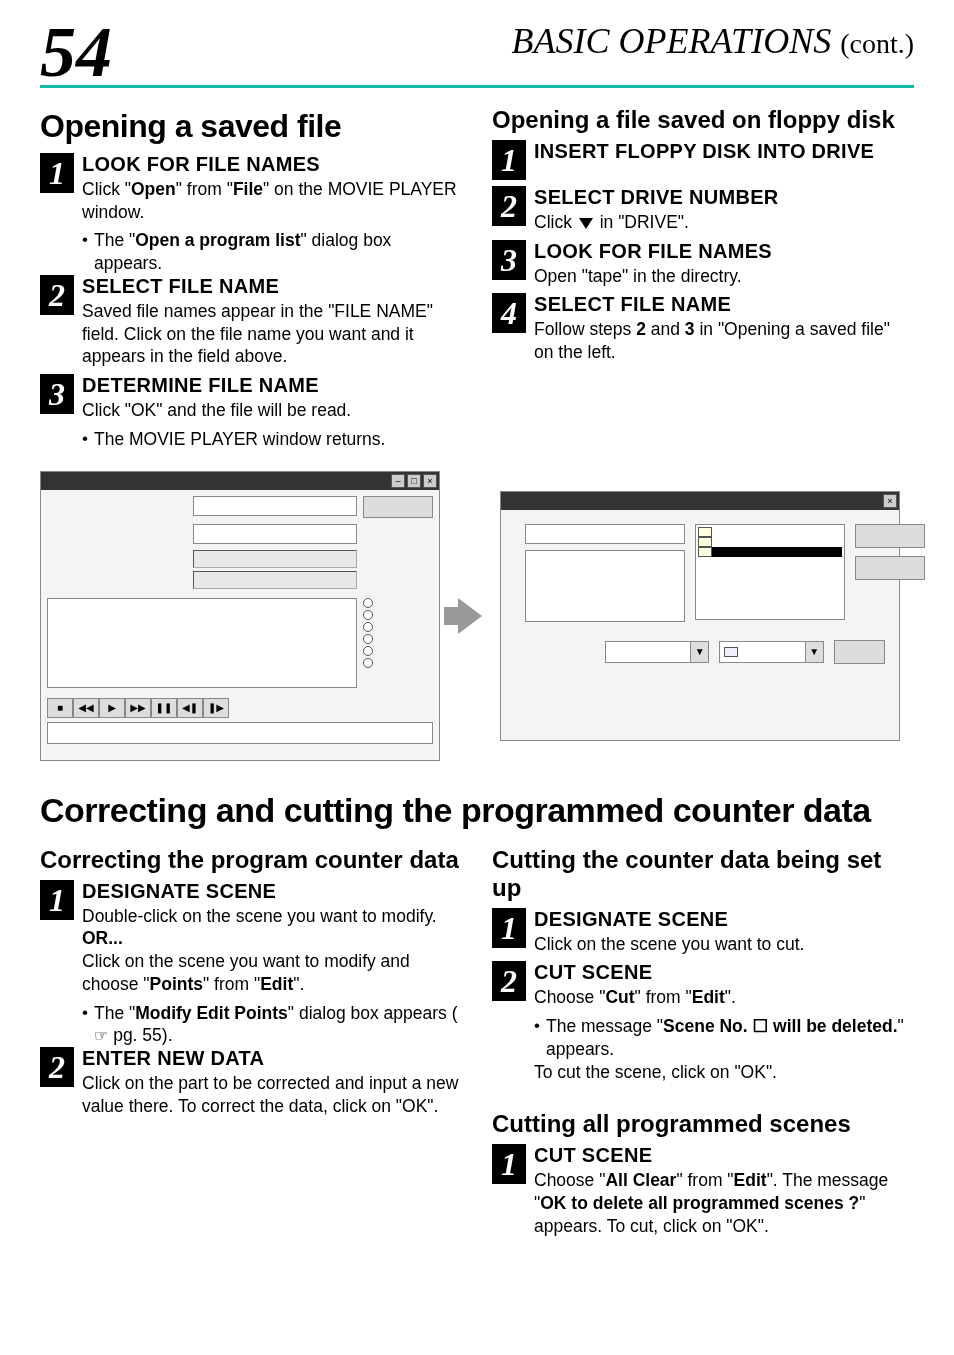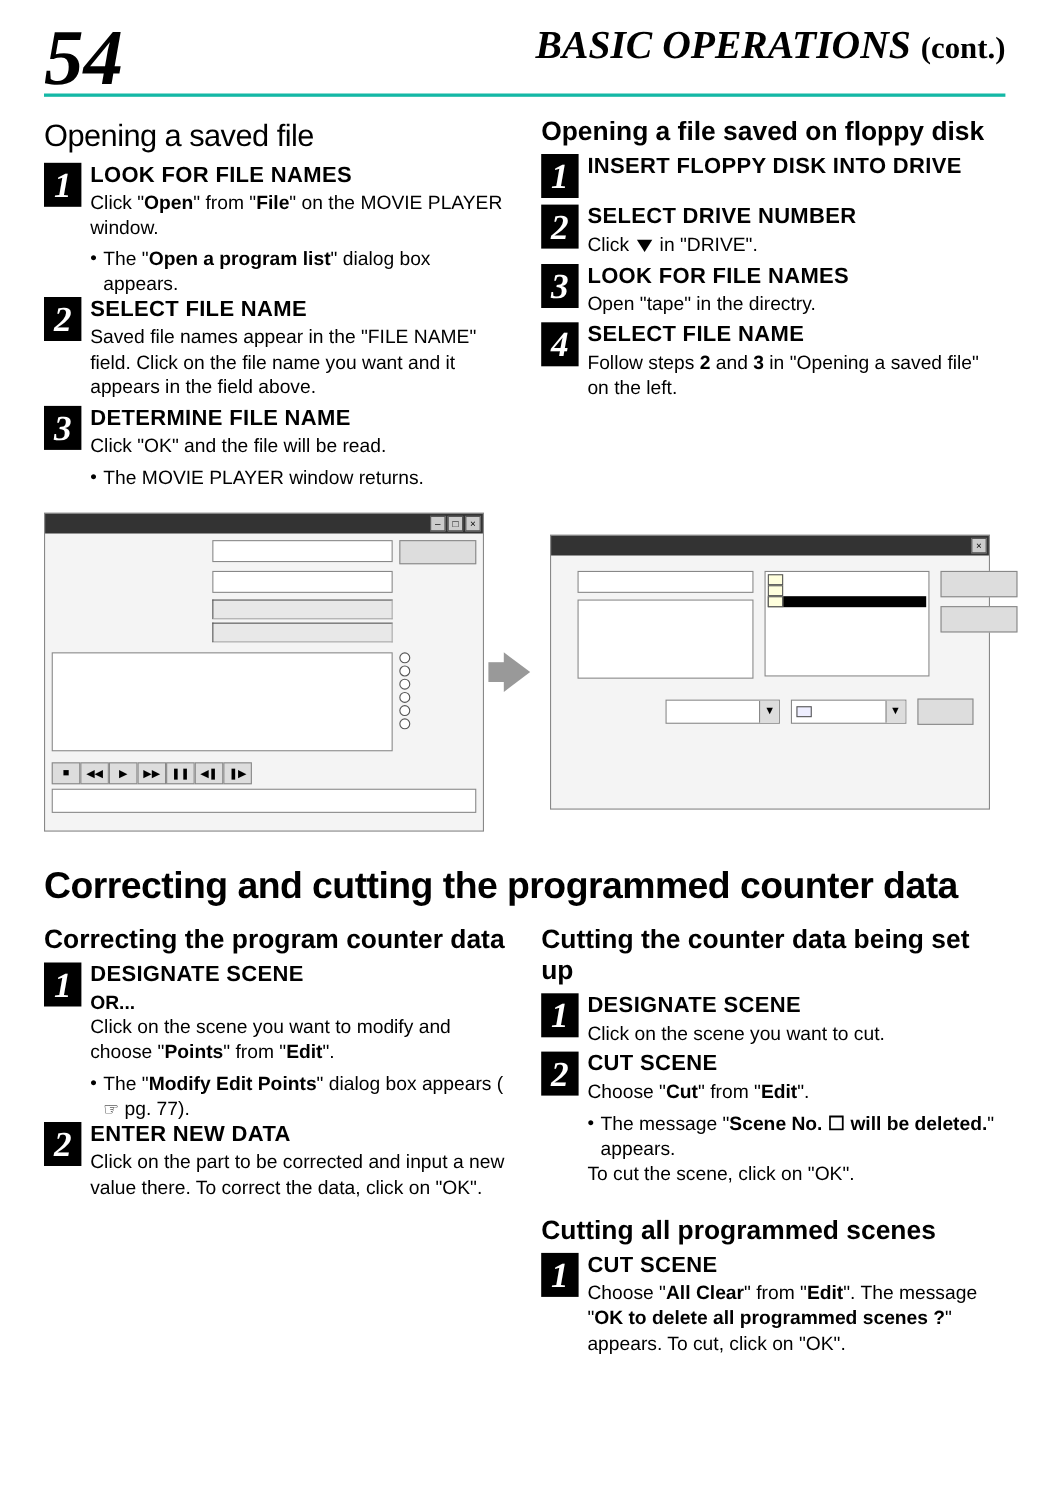--- a/index.html
+++ b/index.html
@@ -20,30 +20,30 @@
     .page-number {
       font-size: 72px;
       font-weight: bold;
       font-style: italic;
       font-family: 'Times New Roman', serif;
       line-height: 0.9;
     }
     .header-title {
       font-size: 36px;
       font-style: italic;
-      font-weight: bold;
+      font-weight: normal;
       font-family: 'Times New Roman', serif;
     }
     .header-title .cont {
       font-size: 28px;
       font-style: normal;
     }
     .section-title {
-      font-size: 28px;
-      font-weight: normal;
+      font-size: 32px;
+      font-weight: bold;
       font-family: 'Arial Narrow', Arial, sans-serif;
       letter-spacing: -0.5px;
       margin-bottom: 8px;
       margin-top: 10px;
     }
     .two-col {
       display: flex;
       gap: 30px;
     }
     .col {
@@ -527,30 +527,31 @@
 <div class="section2-title">Correcting and cutting the programmed counter data</div>
 
 <div class="two-col">
   <div class="col">
     <div class="subheading">Correcting the program counter data</div>
 
     <div class="step">
       <div class="step-num">1</div>
       <div class="step-content">
         <div class="step-title">DESIGNATE SCENE</div>
+        <div class="step-body">Double-click on the scene you want to modify.</div>
         <div class="step-body"><strong>OR...</strong></div>
         <div class="step-body">
           <span>Click on the scene you want to modify and choose "</span><strong>Points</strong><span>" from "</span><strong>Edit</strong><span>".</span>
         </div>
       </div>
     </div>
     <div class="bullet-row step-body indent">
       <span class="bullet-dot">•</span>
       <span class="bullet-text">
-        <span>The "</span><strong>Modify Edit Points</strong><span>" dialog box appears (</span><span class="hand-icon">☞</span><span> pg. 77).</span>
+        <span>The "</span><strong>Modify Edit Points</strong><span>" dialog box appears (</span><span class="hand-icon">☞</span><span> pg. 55).</span>
       </span>
     </div>
 
     <div class="step">
       <div class="step-num">2</div>
       <div class="step-content">
         <div class="step-title">ENTER NEW DATA</div>
         <div class="step-body">Click on the part to be corrected and input a new value there. To correct the data, click on "OK".</div>
       </div>
     </div>

